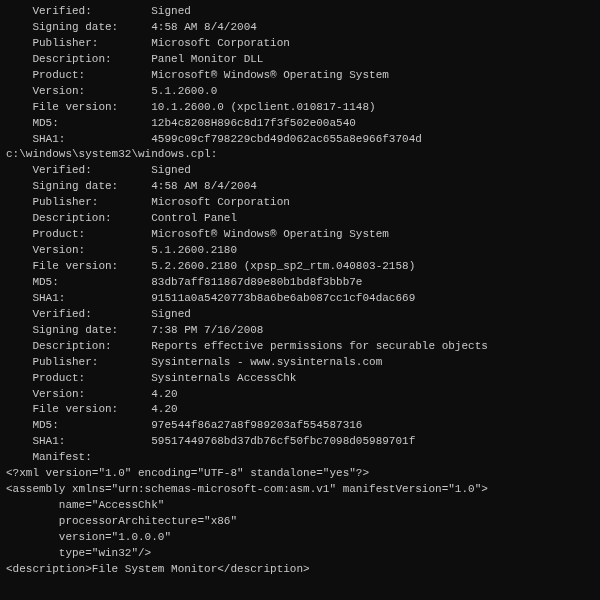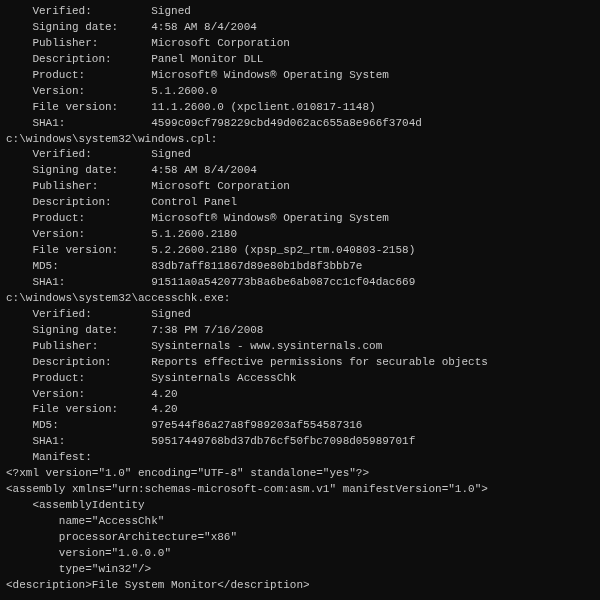--- a/index.html
+++ b/index.html
@@ -28,44 +28,43 @@
 </head>
 <body>
 
 <div class="terminal">
 <span class="line">    Verified:         Signed</span>
     <span class="line">    Signing date:     4:58 AM 8/4/2004</span>
     <span class="line">    Publisher:        Microsoft Corporation</span>
     <span class="line">    Description:      Panel Monitor DLL</span>
     <span class="line">    Product:          Microsoft® Windows® Operating System</span>
     <span class="line">    Version:          5.1.2600.0</span>
-    <span class="line">    File version:     11.1.2600.0 (xpclient.010817-1148)</span>
+    <span class="line">    File version:     10.1.2600.0 (xpclient.010817-1148)</span>
+    <span class="line">    MD5:              12b4c8208H896c8d17f3f502e00a540</span>
     <span class="line">    SHA1:             4599c09cf798229cbd49d062ac655a8e966f3704d</span>
     <span class="line">c:\windows\system32\windows.cpl:</span>
     <span class="line">    Verified:         Signed</span>
     <span class="line">    Signing date:     4:58 AM 8/4/2004</span>
     <span class="line">    Publisher:        Microsoft Corporation</span>
     <span class="line">    Description:      Control Panel</span>
     <span class="line">    Product:          Microsoft® Windows® Operating System</span>
     <span class="line">    Version:          5.1.2600.2180</span>
     <span class="line">    File version:     5.2.2600.2180 (xpsp_sp2_rtm.040803-2158)</span>
     <span class="line">    MD5:              83db7aff811867d89e80b1bd8f3bbb7e</span>
     <span class="line">    SHA1:             91511a0a5420773b8a6be6ab087cc1cf04dac669</span>
-    <span class="line">c:\windows\system32\accesschk.exe:</span>
     <span class="line">    Verified:         Signed</span>
     <span class="line">    Signing date:     7:38 PM 7/16/2008</span>
+    <span class="line">    Description:      Reports effective permissions for securable objects</span>
     <span class="line">    Publisher:        Sysinternals - www.sysinternals.com</span>
-    <span class="line">    Description:      Reports effective permissions for securable objects</span>
     <span class="line">    Product:          Sysinternals AccessChk</span>
     <span class="line">    Version:          4.20</span>
     <span class="line">    File version:     4.20</span>
     <span class="line">    MD5:              97e544f86a27a8f989203af554587316</span>
     <span class="line">    SHA1:             59517449768bd37db76cf50fbc7098d05989701f</span>
     <span class="line">    Manifest:</span>
     <span class="line">&lt;?xml version="1.0" encoding="UTF-8" standalone="yes"?&gt;</span>
     <span class="line">&lt;assembly xmlns="urn:schemas-microsoft-com:asm.v1" manifestVersion="1.0"&gt;</span>
-    <span class="line">    &lt;assemblyIdentity</span>
     <span class="line">        name="AccessChk"</span>
     <span class="line">        processorArchitecture="x86"</span>
     <span class="line">        version="1.0.0.0"</span>
     <span class="line">        type="win32"/&gt;</span>
     <span class="line">&lt;description&gt;File System Monitor&lt;/description&gt;</span>
   </div>
 
 </body></html>

